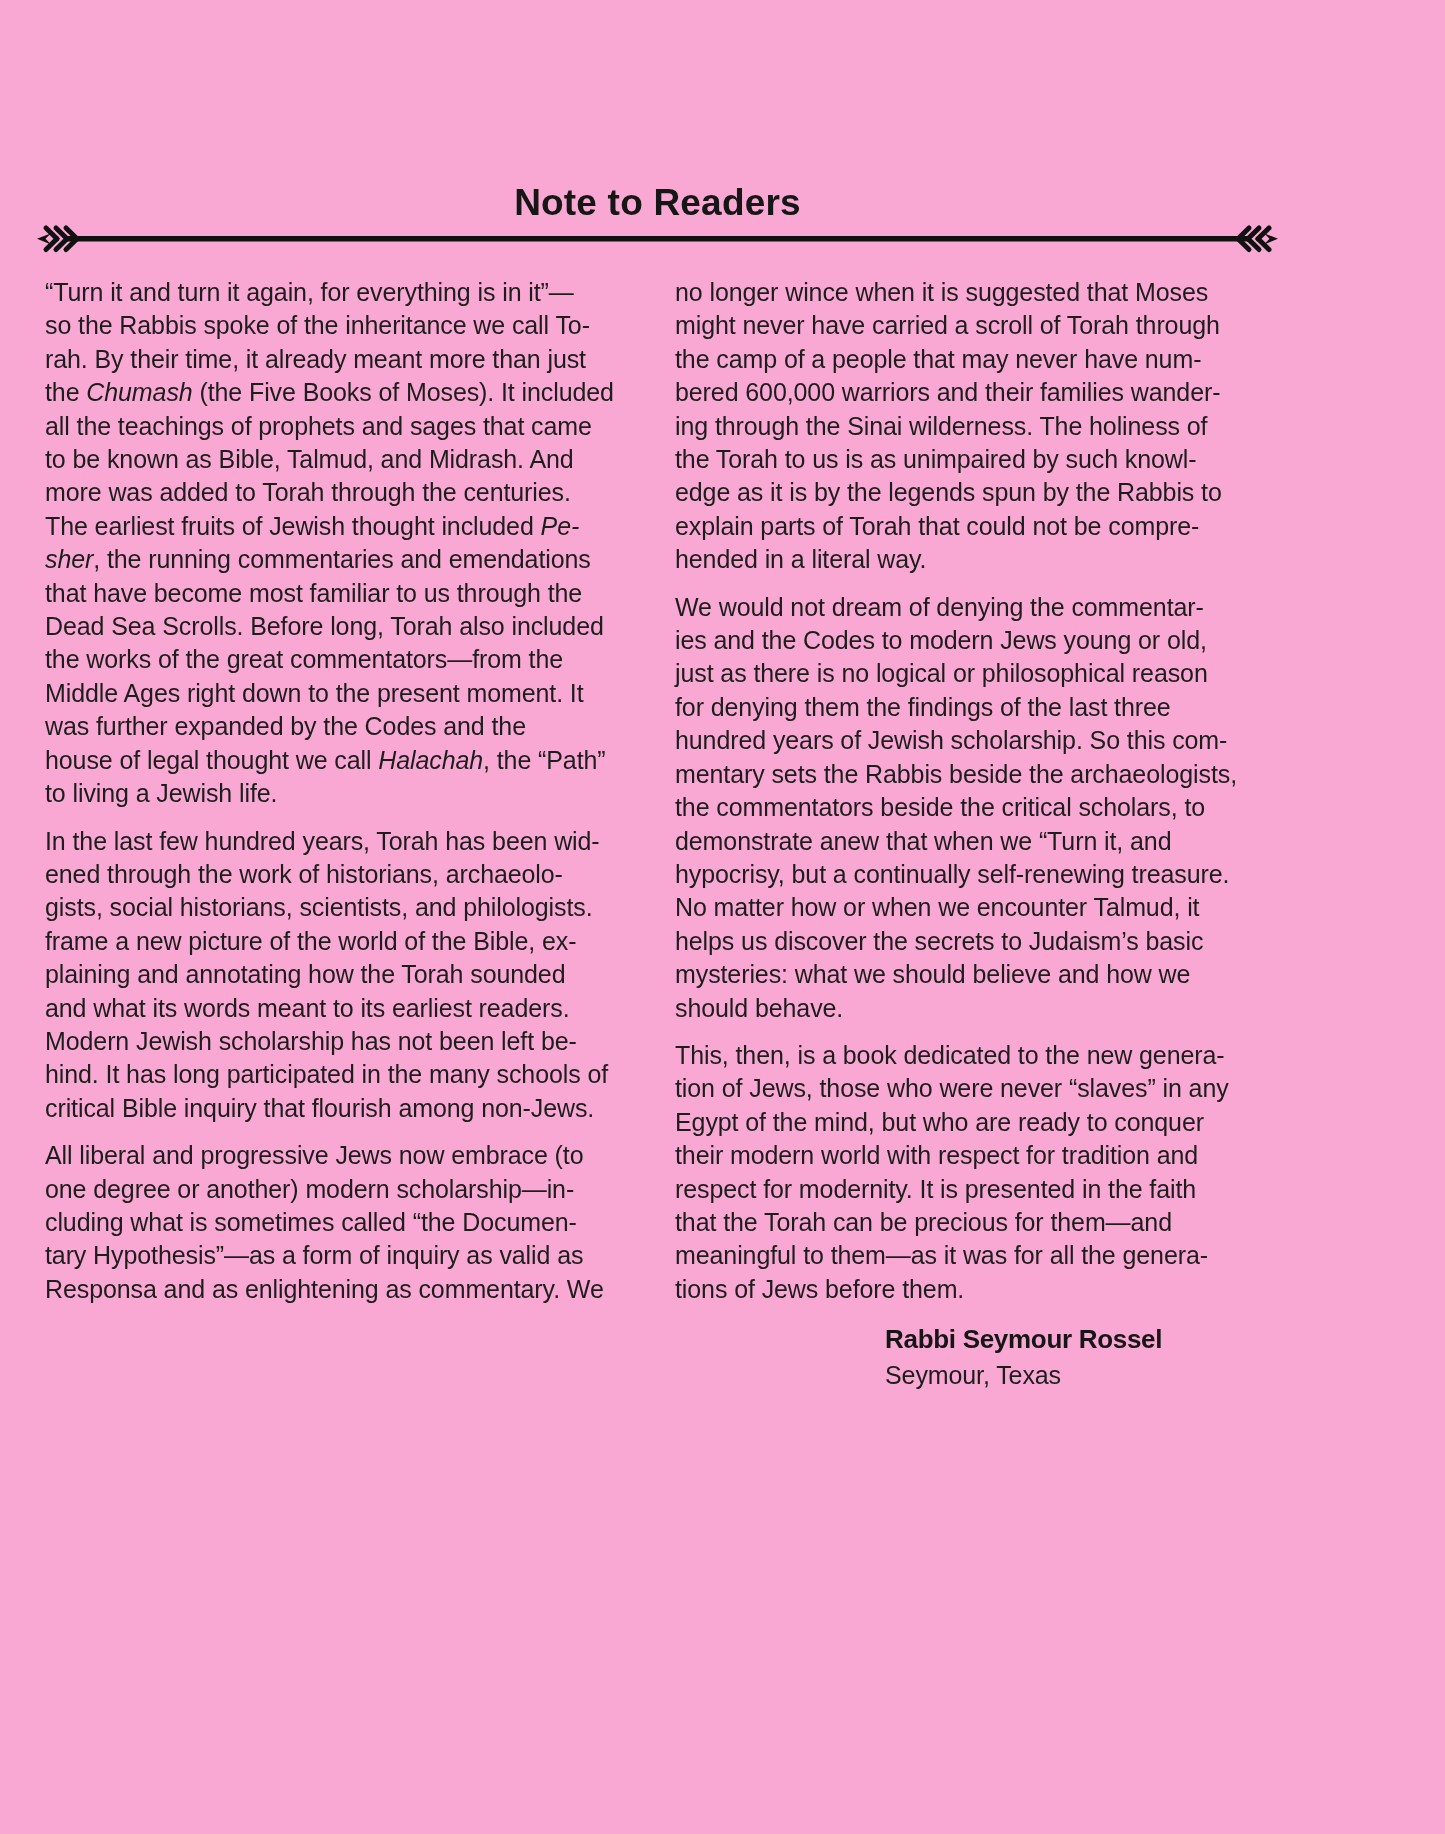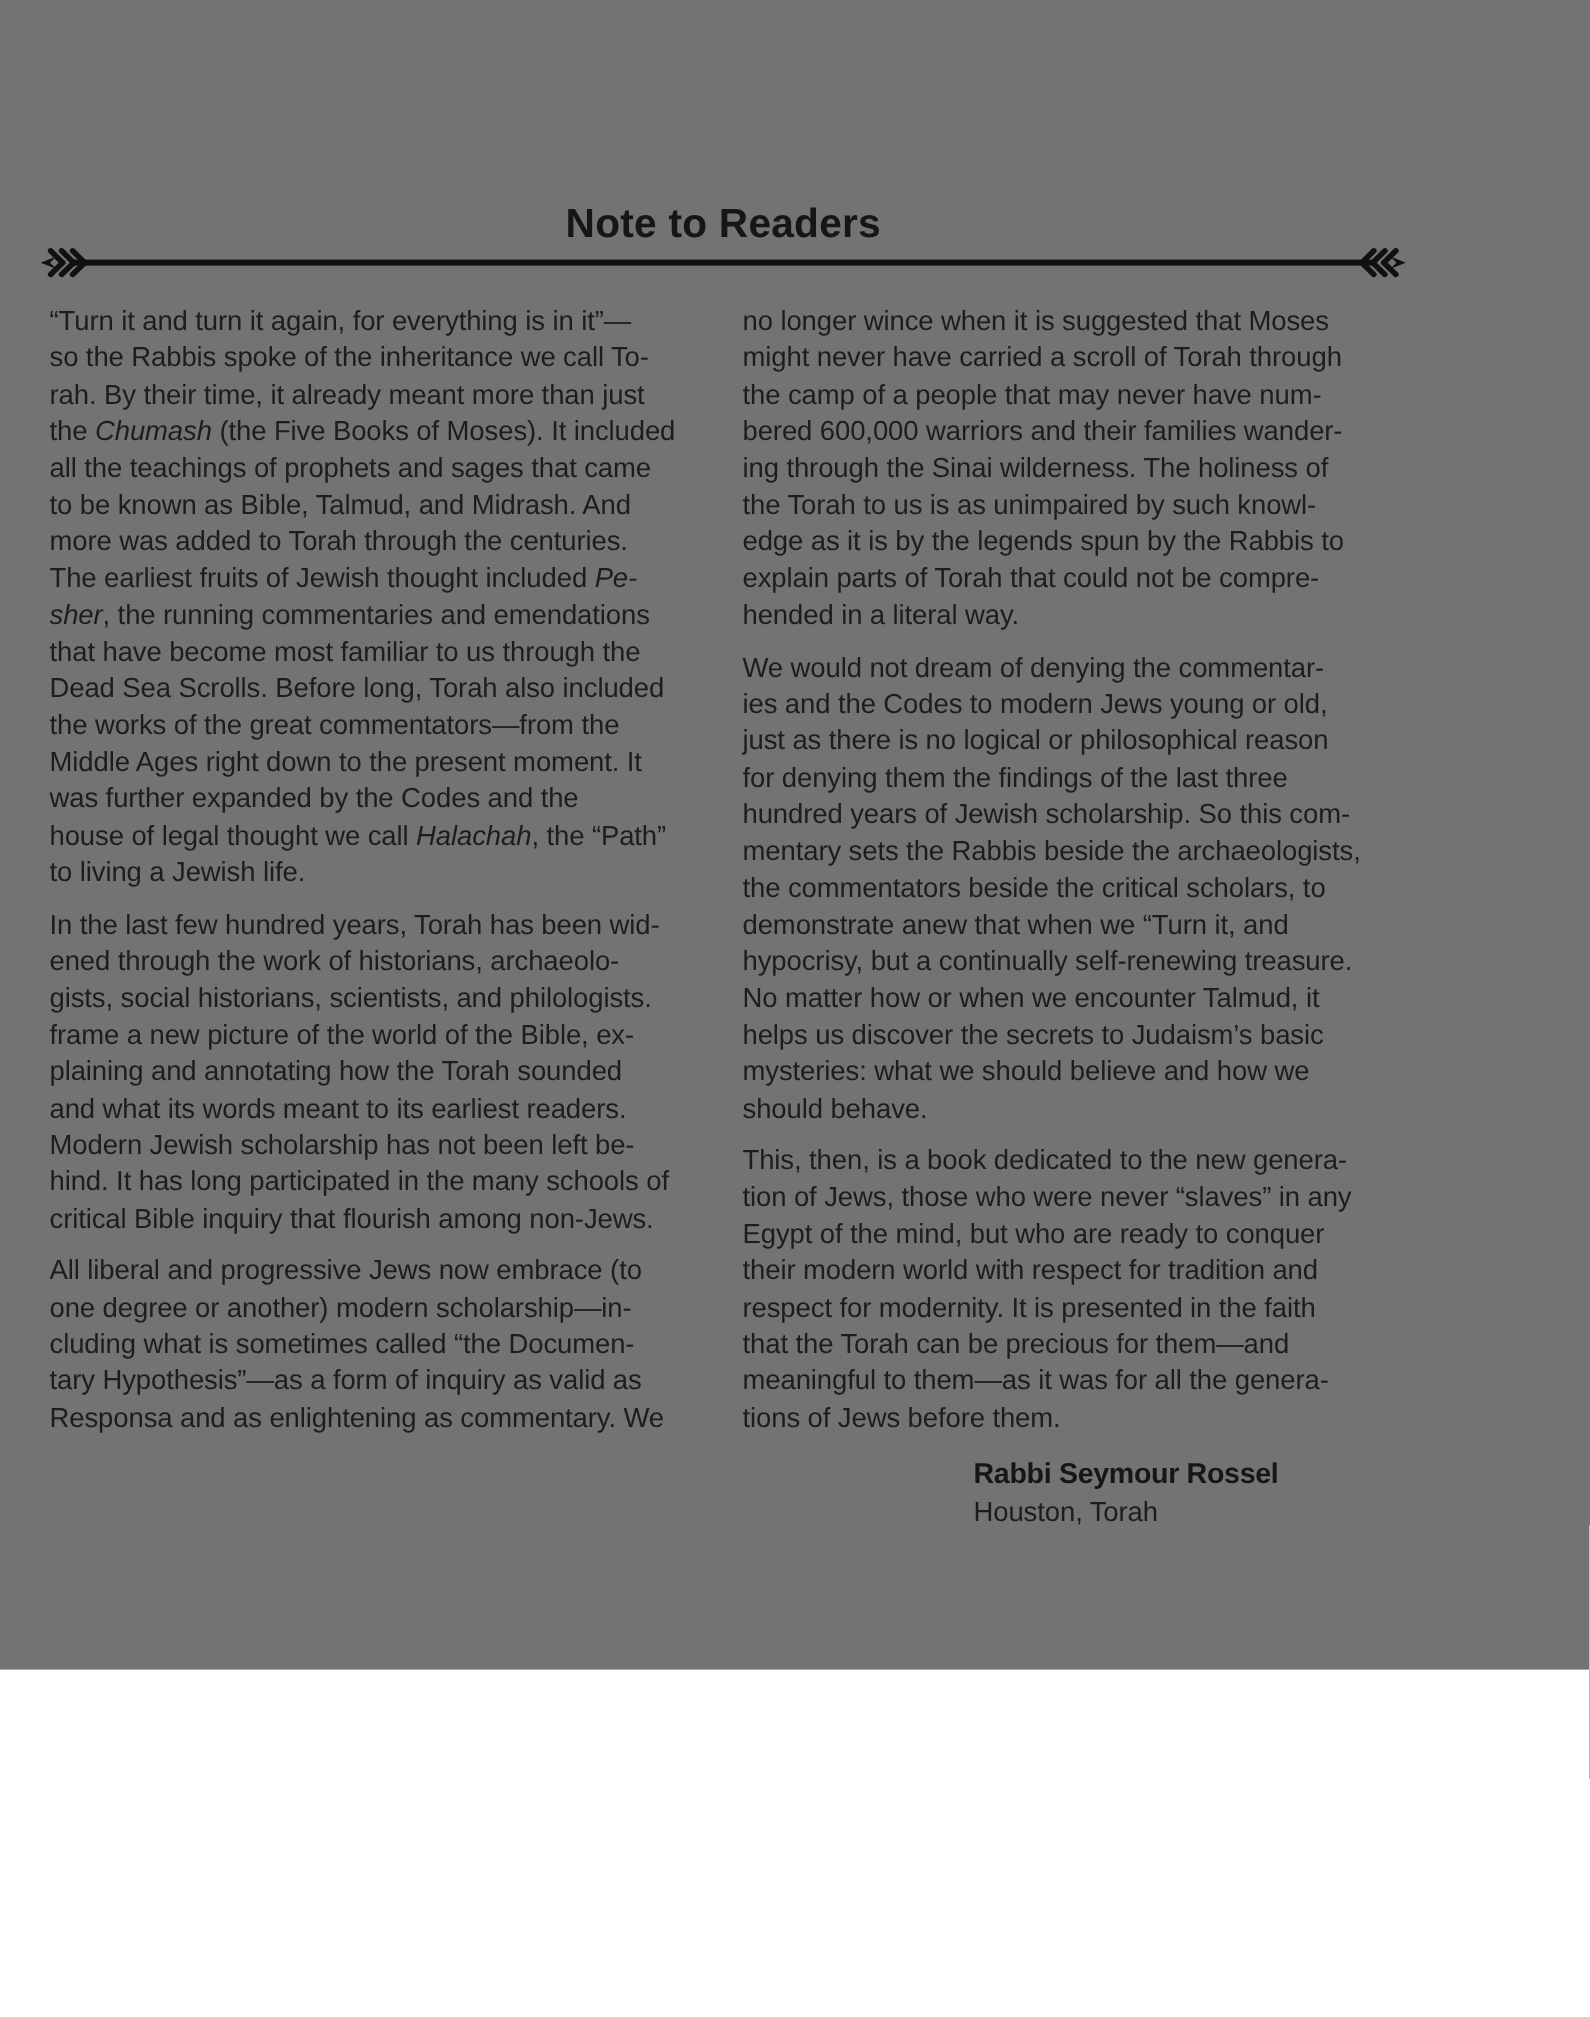--- a/index.html
+++ b/index.html
@@ -1,20 +1,20 @@
 <!DOCTYPE html>
 <html><head>
 <meta charset="utf-8">
 <style>
   html, body { margin: 0; padding: 0; background: #ffffff; }
   .page {
     position: relative;
     width: 1445px;
-    height: 1518px;
-    background: #737373;
+    height: 1834px;
+    background: #f9a8d4;
     font-family: "Liberation Sans", "DejaVu Sans", sans-serif;
     color: #1d1d1d;
     overflow: hidden;
   }
   .page-title {
     position: absolute;
     left: 35px;
     top: 183px;
     width: 1245px;
     text-align: center;
@@ -157,17 +157,17 @@
         <div class="line"><span>tion of Jews, those who were never “slaves” in any</span></div>
         <div class="line"><span>Egypt of the mind, but who are ready to conquer</span></div>
         <div class="line"><span>their modern world with respect for tradition and</span></div>
         <div class="line"><span>respect for modernity. It is presented in the faith</span></div>
         <div class="line"><span>that the Torah can be precious for them—and</span></div>
         <div class="line"><span>meaningful to them—as it was for all the genera-</span></div>
         <div class="line"><span>tions of Jews before them.</span></div>
       </div>
       <div class="signature">
         <div class="sig-name">Rabbi Seymour Rossel</div>
-        <div class="sig-loc">Houston, Torah</div>
+        <div class="sig-loc">Seymour, Texas</div>
       </div>
     </div>
 
 </div>
 
 </body></html>

